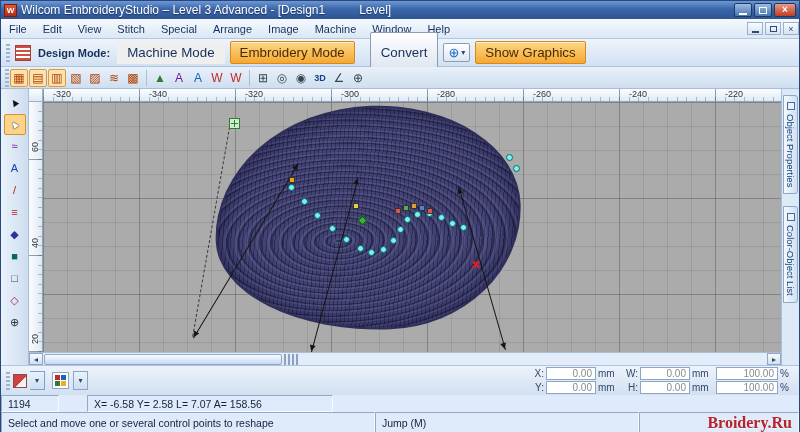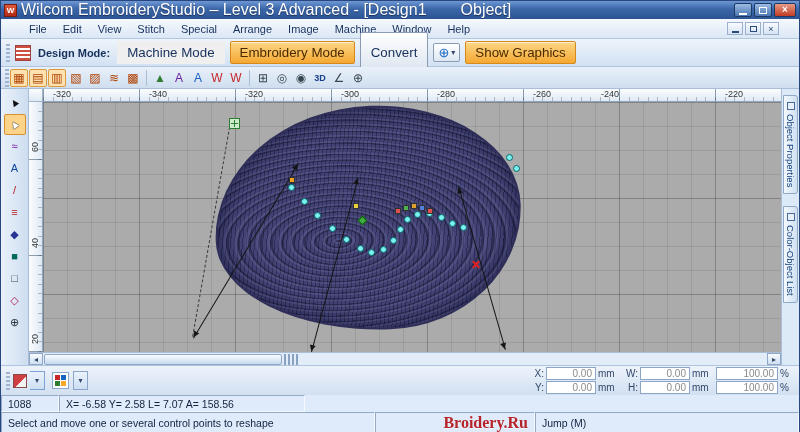--- a/index.html
+++ b/index.html
@@ -11,33 +11,33 @@
   }
   .window { width:800px; height:432px; display:flex; flex-direction:column; border:1px solid #27477e; }
 
   
   .titlebar {
     height:18px; flex:0 0 18px; display:flex; align-items:center; gap:4px; padding:0 3px;
     background:linear-gradient(#6e97d4, #3a66a8 45%, #2d5494); color:#fff;
   }
   .app-icon { width:13px; height:13px; background:linear-gradient(#e05a3a,#b22a14); border:1px solid #7a1c0c;
     color:#fff; font-size:8px; font-weight:bold; display:flex; align-items:center; justify-content:center; }
-  .title-text { font-size:16px; text-shadow:0 1px 1px rgba(0,0,30,.5); white-space:nowrap; }
+  .title-text { font-size:12px; text-shadow:0 1px 1px rgba(0,0,30,.5); white-space:nowrap; }
   .title-doc { margin-left:30px; }
   .cap-group { margin-left:auto; display:flex; gap:2px; }
   .cap-btn { width:18px; height:14px; border:1px solid #1c3a66; border-radius:2px;
     background:linear-gradient(#9cbce4,#4a76b0); display:flex; align-items:center; justify-content:center;
     color:#fff; font-size:10px; line-height:10px; }
   .cap-btn.close { background:linear-gradient(#e89a86,#c23c22); width:22px; font-weight:bold; }
   .min-bar { width:8px; height:2px; background:#fff; margin-top:7px; display:block; }
   .restore-box { width:8px; height:7px; border:1px solid #fff; display:block; }
 
   
   .menubar {
-    height:20px; flex:0 0 20px; display:flex; align-items:center; padding:0 20px;
+    height:20px; flex:0 0 20px; display:flex; align-items:center; padding:0 0;
     background:linear-gradient(#f5f9fe,#dbe7f5); border-bottom:1px solid #b4c7e0;
   }
   .menu-items { display:flex; }
   .menu-item { padding:2px 8px; color:#16305c; cursor:default; }
   .mdi-controls { margin-left:auto; display:flex; gap:2px; }
   .mdi-btn { width:16px; height:13px; border:1px solid #9ab0cc; background:linear-gradient(#f8fbff,#d6e3f2);
     display:flex; align-items:center; justify-content:center; color:#2a4a7a; font-size:9px; }
   .mdi-btn .min-bar { background:#2a4a7a; width:7px; margin-top:6px; }
   .mdi-btn .restore-box { border-color:#2a4a7a; width:7px; height:6px; }
 
@@ -47,21 +47,21 @@
     background:linear-gradient(#eef4fb,#d2e1f3); border-bottom:1px solid #b0c4dd;
   }
   .grip { width:4px; height:18px; background:repeating-linear-gradient(180deg,#9fb4d0 0 2px, transparent 2px 4px); }
   .mode-icon { width:16px; height:16px; border:1px solid #a04040;
     background:repeating-linear-gradient(0deg,#d05040 0 2px,#ffffff 2px 4px); }
   .mode-label { font-weight:bold; color:#16305c; margin:0 2px; }
   .btn-flat { padding:3px 9px; border:1px solid transparent; color:#16305c; }
   .btn-orange { padding:3px 9px; border:1px solid #d4891a; border-radius:2px; color:#4a2a00;
     background:linear-gradient(#fcd787,#f5a832); box-shadow:inset 0 1px 0 rgba(255,255,255,.6); }
   .btn-raised { padding:12px 10px; border:1px solid #8a9cb4; border-radius:2px; color:#16305c;
-    background:linear-gradient(#ffffff,#dbe4ef); box-shadow:0 1px 0 rgba(255,255,255,.8) inset; }
+    background:linear-gradient(#ffffff,#dbe4ef); box-shadow:0 1px 0 rgba(255,255,255,.8) inset;margin-left:10px; }
   .globe-btn { display:flex; align-items:center; gap:2px; padding:2px 4px; border:1px solid #8a9cb4;
     border-radius:2px; background:linear-gradient(#ffffff,#dde7f2); }
   .globe-glyph { color:#1565c0; font-size:13px; line-height:13px; }
   .dd-arrow { font-size:8px; color:#33496a; }
 
   
   .iconbar {
     height:22px; flex:0 0 22px; display:flex; align-items:center; gap:1px; padding:0 4px;
     background:linear-gradient(#e9f1fa,#cfdeef); border-bottom:1px solid #a9bdd6;
   }
@@ -175,38 +175,38 @@
   .cfield { background:#fff; border:1px solid #8ba6c8; color:#8a8a8a; text-align:right;
     height:13px; line-height:11px; padding-right:3px; }
   .clabel { text-align:right; }
 
   
   .statusbar1 { height:17px; flex:0 0 17px; display:flex; background:#dfeafa; font-size:10.5px; color:#12233f; }
   .statusbar2 { height:21px; flex:0 0 21px; display:flex; background:#dfeafa; font-size:10.5px; color:#12233f; }
   .seg { border:1px solid; border-color:#93a9c6 #f6faff #f6faff #93a9c6; padding:1px 6px;
     display:flex; align-items:center; white-space:nowrap; overflow:hidden; }
   .seg.s-count { width:58px; flex:0 0 58px; }
-  .seg.s-coords { width:246px; flex:0 0 246px; }
+  .seg.s-coords { width:246px; flex:0 0 246px;margin-left:28px; }
   .seg.s-stitch { width:216px; flex:0 0 216px; }
   .seg.s-object { flex:1; }
   .seg.s-hint { width:374px; flex:0 0 374px; }
   .seg.s-mode { flex:1; }
   .seg.s-brand { width:160px; flex:0 0 160px; justify-content:flex-end; }
   .brand { font-family:"Liberation Serif", serif; font-weight:bold; font-size:16px; color:#b5242a;
     text-shadow:0 1px 0 rgba(255,255,255,.7); }
 </style>
 </head>
 <body>
 
 <div class="window">
 
   <div class="titlebar">
     <span class="app-icon">W</span>
     <span class="title-text">Wilcom EmbroideryStudio – Level 3 Advanced - [Design1</span>
-    <span class="title-text title-doc">Object]</span>
+    <span class="title-text title-doc">Level]</span>
     <span class="cap-group">
       <span class="cap-btn">
           <i class="min-bar"></i>
         </span>
       <span class="cap-btn">
           <i class="restore-box"></i>
         </span>
       <span class="cap-btn close">×</span>
     </span>
   </div>
@@ -314,21 +314,21 @@
     <div class="canvas-col">
       <div class="hruler-row">
         <div class="ruler-corner"></div>
         <div class="hruler">
             <span class="hlabel" style="left: 8px;">-320</span>
             <span class="hlabel" style="left: 104px;">-340</span>
             <span class="hlabel" style="left: 200px;">-320</span>
             <span class="hlabel" style="left: 296px; text-align: right;">-300</span>
             <span class="hlabel" style="left: 392px;">-280</span>
             <span class="hlabel" style="left: 488px;">-260</span>
-            <span class="hlabel" style="left: 556px;">-240</span>
+            <span class="hlabel" style="left: 584px;">-240</span>
             <span class="hlabel" style="left: 680px;">-220</span>
           </div>
       </div>
       <div class="canvas-row">
         <div class="vruler">
             <span class="vlabel" style="top: 40px;">60</span>
             <span class="vlabel" style="top: 136px;">40</span>
             <span class="vlabel" style="top: 232px;">20</span>
           </div>
         <div class="canvas">
@@ -415,25 +415,25 @@
       <span>mm</span>
       <span class="clabel">H:</span>
       <span class="cfield">0.00</span>
       <span>mm</span>
       <span class="cfield">100.00</span>
       <span>%</span>
     </div>
   </div>
 
   <div class="statusbar1">
-    <span class="seg s-count">1088</span>
+    <span class="seg s-count">1194</span>
     <span class="seg s-coords">X= -6.58 Y= 2.58 L= 7.07 A= 158.56</span>
   </div>
 
   <div class="statusbar2">
     <span class="seg s-hint">Select and move one or several control points to reshape</span>
+    <span class="seg s-mode">Jump (M)</span>
     <span class="seg s-brand">
       <span class="brand">Broidery.Ru</span>
     </span>
-    <span class="seg s-mode">Jump (M)</span>
   </div>
 
 </div>
 
 </body></html>

